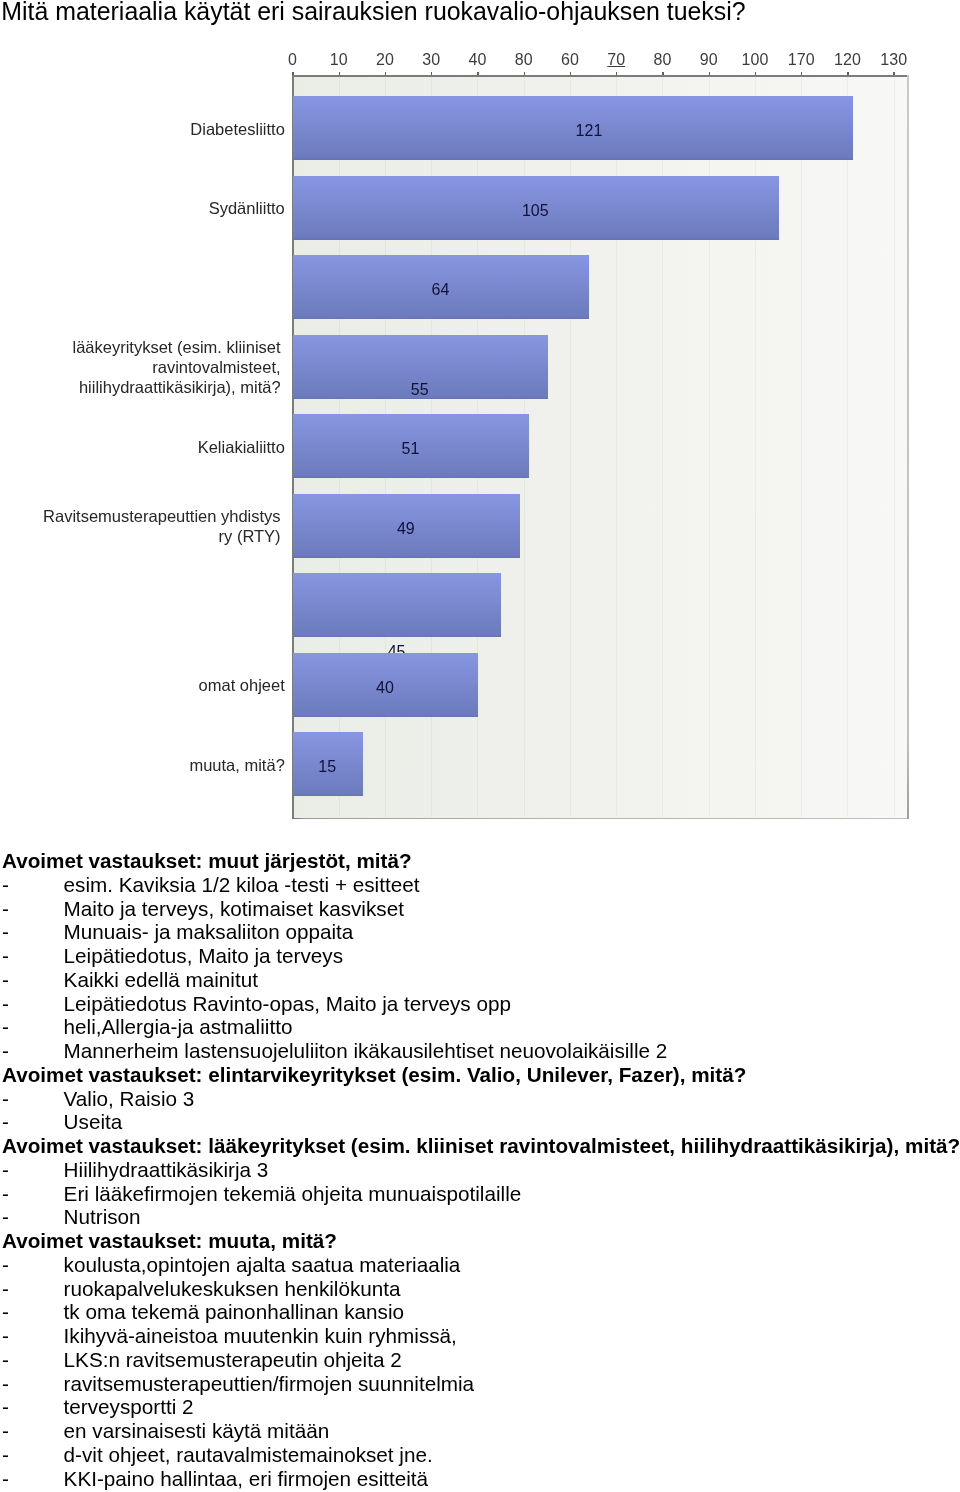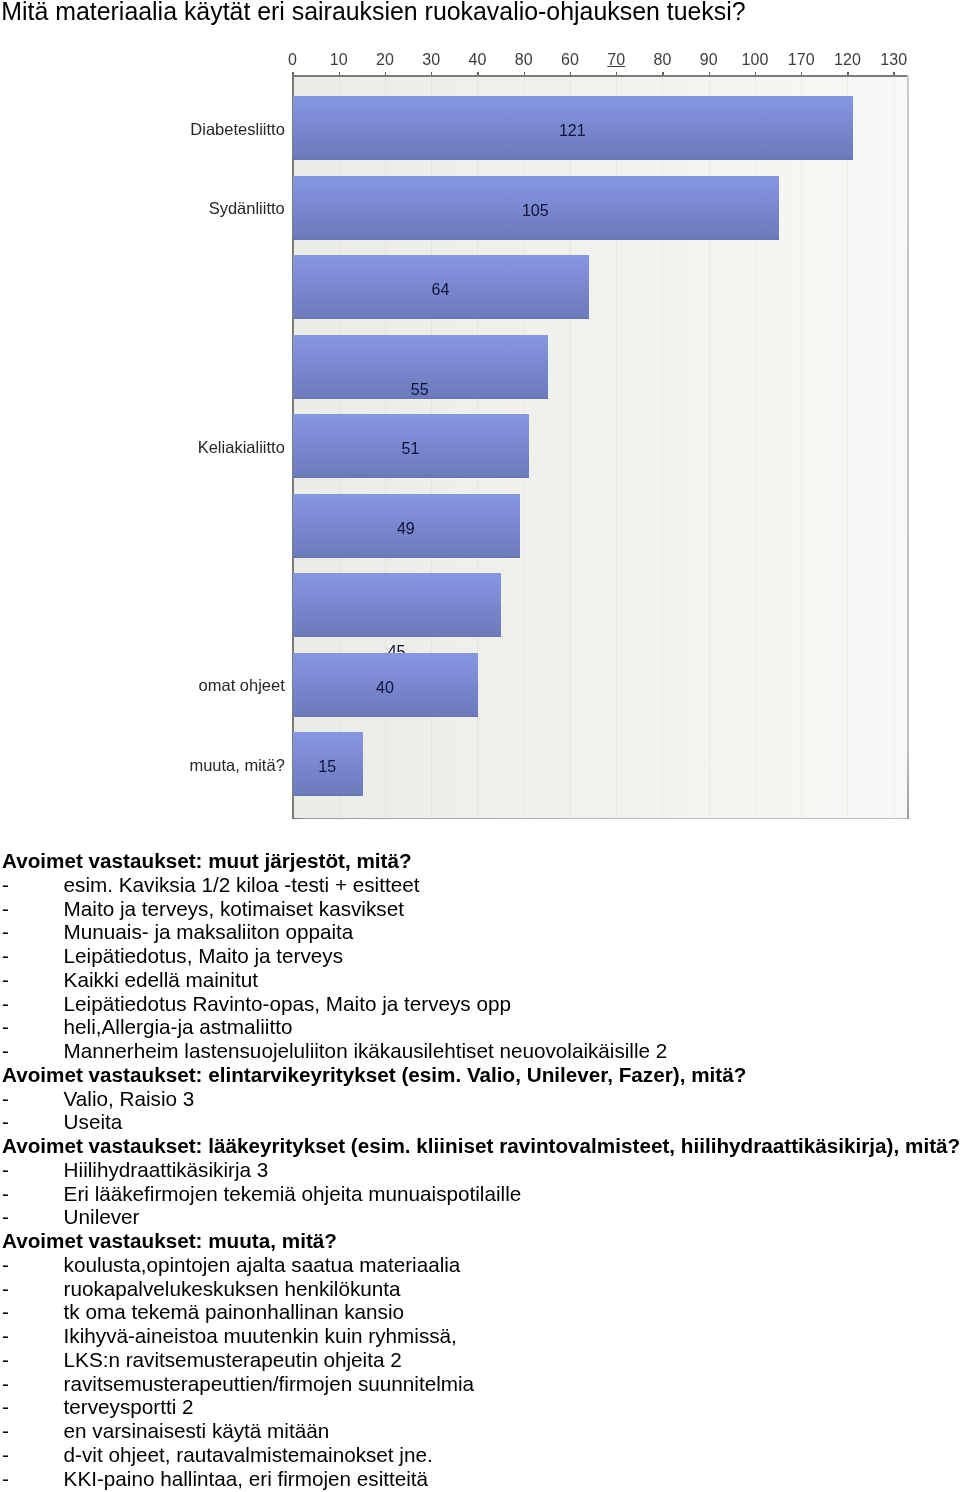--- a/index.html
+++ b/index.html
@@ -110,34 +110,36 @@
       <div class="tick" style="left: 847.252px; top: 72px;"></div>
       <div class="xlabel" style="left: 822.452px; top: 52px; width: 50px;">120</div>
       <div class="gridline" style="left: 893.698px; top: 75.8px; height: 741.7px;"></div>
       <div class="tick" style="left: 893.498px; top: 72px;"></div>
       <div class="xlabel" style="left: 868.698px; top: 52px; width: 50px;">130</div>
       <div class="axis-top"></div>
       <div class="axis-left"></div>
       <div class="axis-bottom"></div>
       <div class="axis-right"></div>
       <div class="bar" style="left: 293.3px; top: 96.3px; width: 559.577px; height: 63.8px;"></div>
-      <div class="barval" style="left: 542.288px; top: 123.2px; width: 60px;">121</div>
+      <div class="barval" style="left: 542.288px; top: 123.2px; width: 60px; text-align: right;">121</div>
       <div class="ylabel" style="right: 675.2px; top: 119.8px;"><span>Diabetesliitto</span></div>
       <div class="bar" style="left: 293.3px; top: 175.8px; width: 485.583px; height: 63.8px;"></div>
       <div class="barval" style="left: 505.291px; top: 202.7px; width: 60px;">105</div>
       <div class="ylabel" style="right: 675.2px; top: 199.3px;"><span>Sydänliitto</span></div>
       <div class="bar" style="left: 293.3px; top: 255.3px; width: 295.974px; height: 63.8px;"></div>
       <div class="barval" style="left: 410.487px; top: 282.2px; width: 60px;">64</div>
       <div class="bar" style="left: 293.3px; top: 334.8px; width: 254.353px; height: 63.8px;"></div>
       <div class="barval" style="left: 389.676px; top: 361.7px; width: 60px; margin-top: 20px;">55</div>
+      <div class="ylabel" style="right: 679.4px; top: 338.1px;"><span>lääkeyritykset (esim. kliiniset</span><br><span>ravintovalmisteet,</span><br><span>hiilihydraattikäsikirja), mitä?</span></div>
       <div class="bar" style="left: 293.3px; top: 414.3px; width: 235.855px; height: 63.8px;"></div>
       <div class="barval" style="left: 380.427px; top: 441.2px; width: 60px;">51</div>
       <div class="ylabel" style="right: 675.2px; top: 437.8px;"><span>Keliakialiitto</span></div>
       <div class="bar" style="left: 293.3px; top: 493.8px; width: 226.605px; height: 63.8px;"></div>
       <div class="barval" style="left: 375.803px; top: 520.7px; width: 60px;">49</div>
+      <div class="ylabel" style="right: 679.4px; top: 507.2px;"><span>Ravitsemusterapeuttien yhdistys</span><br><span>ry (RTY)</span></div>
       <div class="bar" style="left: 293.3px; top: 573.3px; width: 208.107px; height: 63.8px;"></div>
       <div class="barval" style="left: 366.553px; top: 600.2px; width: 60px; margin-top: 44px;">45</div>
       <div class="bar" style="left: 293.3px; top: 652.8px; width: 184.984px; height: 63.8px;"></div>
       <div class="barval" style="left: 354.992px; top: 679.7px; width: 60px;">40</div>
       <div class="ylabel" style="right: 675.2px; top: 676.3px;"><span>omat ohjeet</span></div>
       <div class="bar" style="left: 293.3px; top: 732.3px; width: 69.369px; height: 63.8px;"></div>
       <div class="barval" style="left: 297.185px; top: 759.2px; width: 60px;">15</div>
       <div class="ylabel" style="right: 675.2px; top: 755.8px;"><span>muuta, mitä?</span></div>
     </div>
   <div class="textblock" id="textblock">
@@ -149,21 +151,21 @@
       <div class="tb-line"><span class="dash">-</span><span>Kaikki edellä mainitut</span></div>
       <div class="tb-line"><span class="dash">-</span><span>Leipätiedotus Ravinto-opas, Maito ja terveys opp</span></div>
       <div class="tb-line"><span class="dash">-</span><span>heli,Allergia-ja astmaliitto</span></div>
       <div class="tb-line"><span class="dash">-</span><span>Mannerheim lastensuojeluliiton ikäkausilehtiset neuovolaikäisille 2</span></div>
       <div class="tb-line b">Avoimet vastaukset: elintarvikeyritykset (esim. Valio, Unilever, Fazer), mitä?</div>
       <div class="tb-line"><span class="dash">-</span><span>Valio, Raisio 3</span></div>
       <div class="tb-line"><span class="dash">-</span><span>Useita</span></div>
       <div class="tb-line b">Avoimet vastaukset: lääkeyritykset (esim. kliiniset ravintovalmisteet, hiilihydraattikäsikirja), mitä?</div>
       <div class="tb-line"><span class="dash">-</span><span>Hiilihydraattikäsikirja 3</span></div>
       <div class="tb-line"><span class="dash">-</span><span>Eri lääkefirmojen tekemiä ohjeita munuaispotilaille</span></div>
-      <div class="tb-line"><span class="dash">-</span><span>Unilever</span></div>
+      <div class="tb-line"><span class="dash">-</span><span>Nutrison</span></div>
       <div class="tb-line b">Avoimet vastaukset: muuta, mitä?</div>
       <div class="tb-line"><span class="dash">-</span><span>koulusta,opintojen ajalta saatua materiaalia</span></div>
       <div class="tb-line"><span class="dash">-</span><span>ruokapalvelukeskuksen henkilökunta</span></div>
       <div class="tb-line"><span class="dash">-</span><span>tk oma tekemä painonhallinan kansio</span></div>
       <div class="tb-line"><span class="dash">-</span><span>Ikihyvä-aineistoa muutenkin kuin ryhmissä,</span></div>
       <div class="tb-line"><span class="dash">-</span><span>LKS:n ravitsemusterapeutin ohjeita 2</span></div>
       <div class="tb-line"><span class="dash">-</span><span>ravitsemusterapeuttien/firmojen suunnitelmia</span></div>
       <div class="tb-line"><span class="dash">-</span><span>terveysportti 2</span></div>
       <div class="tb-line"><span class="dash">-</span><span>en varsinaisesti käytä mitään</span></div>
       <div class="tb-line"><span class="dash">-</span><span>d-vit ohjeet, rautavalmistemainokset jne.</span></div>

